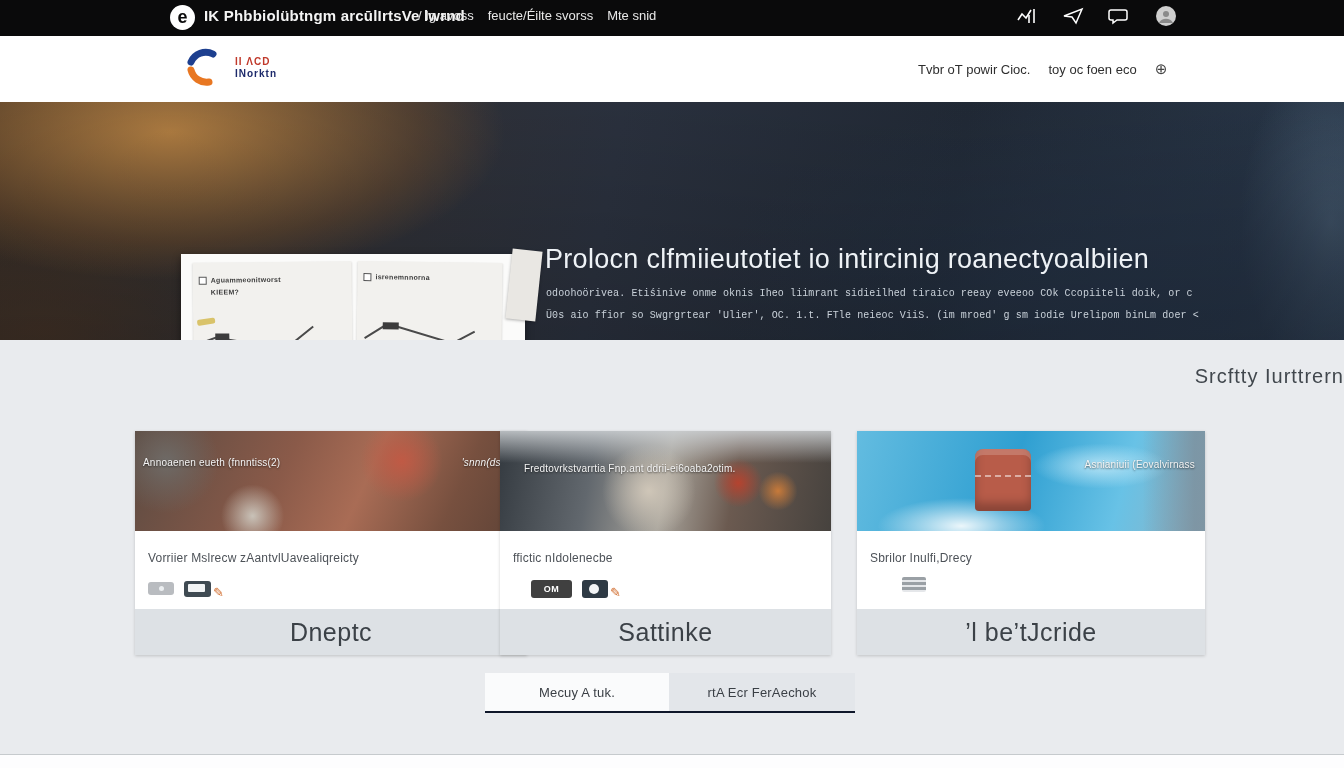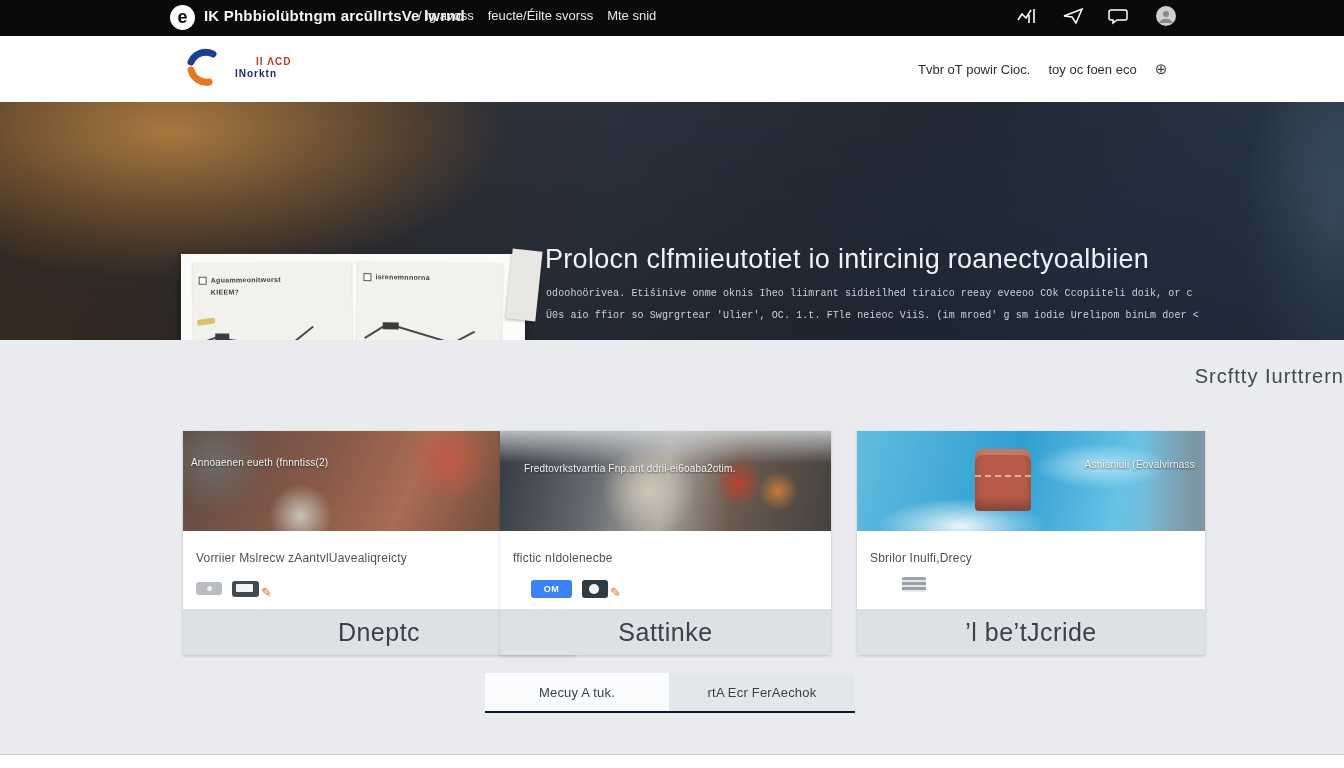--- a/index.html
+++ b/index.html
@@ -17,21 +17,21 @@
                   letter-spacing:.2px; white-space:nowrap; }
   .topbar-links { position:absolute; left:418px; top:8px; display:flex; gap:14px; color:#e8e8e8;
                   font-size:13px; white-space:nowrap; }
   .topbar-icons { position:absolute; left:1016px; top:4px; display:flex; gap:24px; align-items:center; }
   .topbar-icons svg { display:block; }
 
   
   .navbar { position:absolute; top:36px; left:0; width:100%; height:66px; background:#ffffff; }
   .nav-logo { position:absolute; left:183px; top:12px; display:flex; align-items:center; gap:6px; }
   .nav-logo-text { font-size:10px; font-weight:bold; color:#1d2a6b; line-height:12px; letter-spacing:1px; }
-  .nav-logo-text .l1 { color:#c0392b;margin-left:21px; }
+  .nav-logo-text .l1 { color:#c0392b; }
   .nav-links { position:absolute; left:328px; top:0; height:66px; display:flex; align-items:center;
                gap:17px; font-size:13px; color:#2e2e2e; white-space:nowrap; }
   .nav-right { position:absolute; left:918px; top:0; height:66px; display:flex; align-items:center;
                gap:18px; font-size:13px; color:#2e2e2e; white-space:nowrap; }
   .globe { font-size:15px; color:#444; }
 
   
   .hero { position:absolute; top:102px; left:0; width:100%; height:238px; background-color:#232d3a;
     background-image:
       radial-gradient(ellipse 430px 190px at 170px 30px, rgba(201,142,72,.9), rgba(130,88,48,.45) 58%, rgba(0,0,0,0) 78%),
@@ -62,21 +62,21 @@
               line-height:21.5px; letter-spacing:.1px;font-family:Liberation Mono, monospace; }
   .hero-par span { display:block; white-space:nowrap; }
 
   
   .main { position:absolute; top:340px; left:0; width:100%; height:415px; background:#e9ebee; }
   .section-title { position:absolute; top:365px; left:0; width:100%; text-align:right;
                    font-family:Liberation Sans, sans-serif; font-size:20px; color:#41474d; letter-spacing:1px; }
 
   
   .card { position:absolute; top:431px; background:#fff; box-shadow:0 1px 3px rgba(0,0,0,.18); }
-  .card1 { left:135px; width:392px;margin-left:48px; }
+  .card1 { left:135px; width:392px; }
   .card2 { left:500px; width:331px; }
   .card3 { left:857px; width:348px; }
   .card-img { position:relative; height:100px; overflow:hidden; }
   .img1 { background-image:
             radial-gradient(circle 55px at 68% 30%, #c05a45, rgba(0,0,0,0) 75%),
             radial-gradient(circle 45px at 30% 85%, #c9c2b8, rgba(0,0,0,0) 70%),
             radial-gradient(circle 70px at 8% 30%, #6e6a66, rgba(0,0,0,0) 75%),
             linear-gradient(115deg, #5c4b42 0%, #8a5a49 38%, #a96c55 58%, #77503f 80%, #5d4236 100%); }
   .img2 { background-image:
             linear-gradient(rgba(205,209,212,.85), rgba(0,0,0,0) 32%),
@@ -98,21 +98,21 @@
   .card-body { height:78px; padding:20px 13px 0; }
   .card-title { font-size:12px; color:#4d5258; letter-spacing:.2px; white-space:nowrap; overflow:hidden; }
   .icon-row { display:flex; align-items:center; gap:10px; margin-top:12px; }
   .chip-gray { width:26px; height:13px; background:#b9bcc0; border-radius:3px; position:relative; }
   .chip-gray::after { content:""; position:absolute; left:50%; top:50%; width:5px; height:5px; margin:-2.5px;
                       border-radius:50%; background:#eceff1; }
   .laptop { width:27px; height:16px; background:#3f4a52; border-radius:3px; position:relative; }
   .laptop::after { content:""; position:absolute; left:4px; top:3px; width:17px; height:8px; background:#f2f4f5;
                    border-radius:1px; }
   .pencil { color:#d06a2a; font-size:13px; margin-left:-8px; margin-top:8px; }
-  .pill-navy { min-width:41px; height:18px; background:#3b82f6; border-radius:3px; color:#fff; font-size:9px;
+  .pill-navy { min-width:41px; height:18px; background:#404040; border-radius:3px; color:#fff; font-size:9px;
                font-weight:bold; display:flex; align-items:center; justify-content:center; letter-spacing:.5px; }
   .cam { width:26px; height:18px; background:#2e3a44; border-radius:3px; position:relative; }
   .cam::after { content:""; position:absolute; left:7px; top:4px; width:10px; height:10px; border-radius:50%;
                 background:#f2f4f5; }
   .stack { width:24px; height:15px; margin-left:32px;
            background:repeating-linear-gradient(#9aa0a5 0 3px, #e5e7ea 3px 5px); border-radius:2px; }
   .card-footer { height:46px; background:#dde1e5; display:flex; align-items:center; justify-content:center;
                  font-size:25px; color:#3b4147; letter-spacing:.5px;text-align:right; }
 
   

